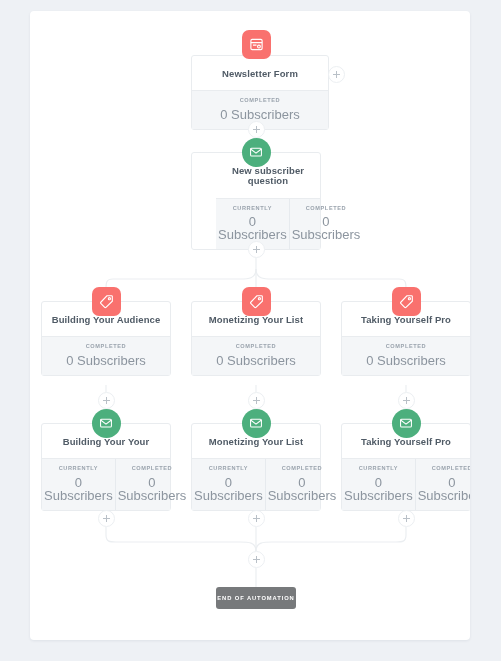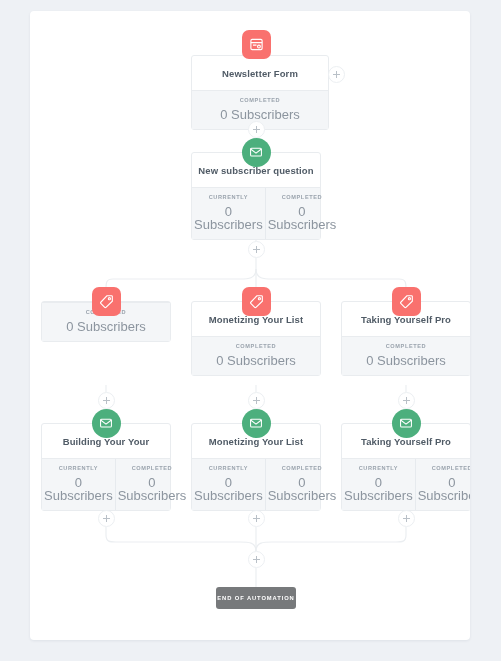--- a/index.html
+++ b/index.html
@@ -169,21 +169,21 @@
     </div>
     <div class="plus" style="left:298px;top:54.5px;"></div>
     <div class="plus" style="left:217.5px;top:110px;"></div>
 
     <div class="badge mail" style="left:211.5px;top:126.5px;">
       <svg width="14" height="14" viewBox="0 0 16 16" fill="none" stroke="#ffffff" stroke-width="1.2">
         <rect x="1.8" y="3.6" width="12.4" height="9" rx="1.3"></rect>
         <path d="M1.8 4.6 L8 9.2 L14.2 4.6"></path>
       </svg>
     </div>
-    <div class="node" style="left:161px;top:141px;width:130px;">
+    <div class="node" style="left:161px;top:141px;width:130px;padding-left:24px;">
       <div class="node-title">New subscriber question</div>
       <div class="node-stats">
         <div class="stat">
           <div class="stat-label">CURRENTLY</div>
           <div class="stat-value">0 Subscribers</div>
         </div>
         <div class="stat">
           <div class="stat-label">COMPLETED</div>
           <div class="stat-value">0 Subscribers</div>
         </div>
@@ -191,20 +191,21 @@
     </div>
     <div class="plus" style="left:217.5px;top:230px;"></div>
 
     <div class="badge tag" style="left:61.5px;top:276px;">
       <svg width="15" height="15" viewBox="0 0 16 16" fill="none" stroke="#ffffff" stroke-width="1.2">
         <path d="M8.4 1.9 H13.4 A0.8 0.8 0 0 1 14.2 2.7 V7.7 L7.4 14.3 A0.9 0.9 0 0 1 6.1 14.3 L1.9 10.1 A0.9 0.9 0 0 1 1.9 8.8 Z"></path>
         <circle cx="11.1" cy="5" r="1.15"></circle>
       </svg>
     </div>
     <div class="node" style="left:11px;top:290px;width:130px;">
+      <div class="node-title">Building Your Audience</div>
       <div class="node-stats">
         <div class="stat">
           <div class="stat-label">COMPLETED</div>
           <div class="stat-value">0 Subscribers</div>
         </div>
       </div>
     </div>
 
     <div class="badge tag" style="left:211.5px;top:276px;">
       <svg width="15" height="15" viewBox="0 0 16 16" fill="none" stroke="#ffffff" stroke-width="1.2">

